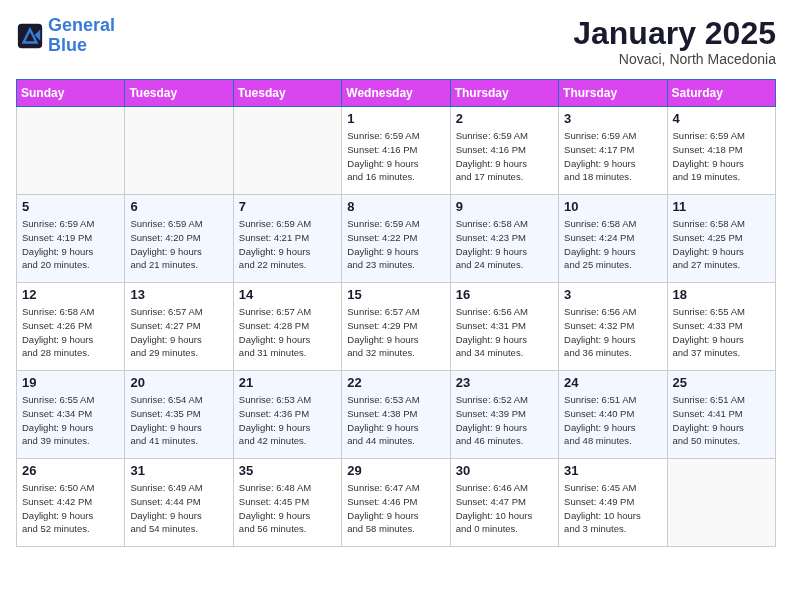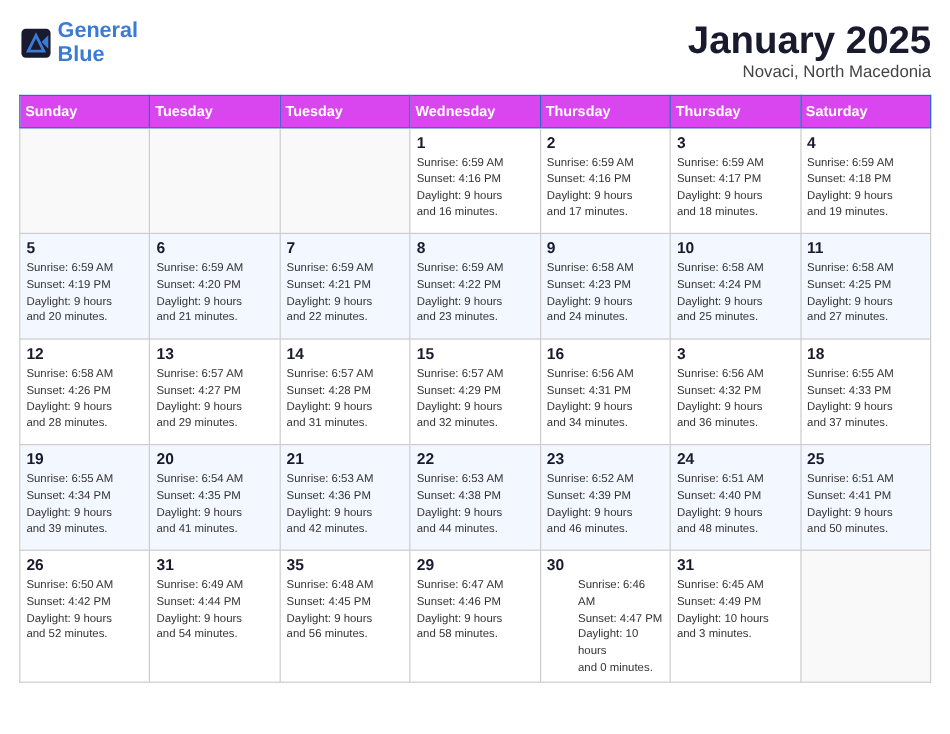--- a/index.html
+++ b/index.html
@@ -333,21 +333,21 @@
         </td>
         <td>
           <div class="day-number">29</div>
           <div class="day-info" style="white-space: pre-line;">Sunrise: 6:47 AM
 Sunset: 4:46 PM
 Daylight: 9 hours
 and 58 minutes.</div>
         </td>
         <td>
           <div class="day-number">30</div>
-          <div class="day-info" style="white-space: pre-line; margin-left: 26px;">Sunrise: 6:46 AM
+          <div class="day-info" style="white-space: pre-line;">Sunrise: 6:46 AM
 Sunset: 4:47 PM
 Daylight: 10 hours
 and 0 minutes.</div>
         </td>
         <td>
           <div class="day-number">31</div>
           <div class="day-info" style="white-space: pre-line;">Sunrise: 6:45 AM
 Sunset: 4:49 PM
 Daylight: 10 hours
 and 3 minutes.</div>

